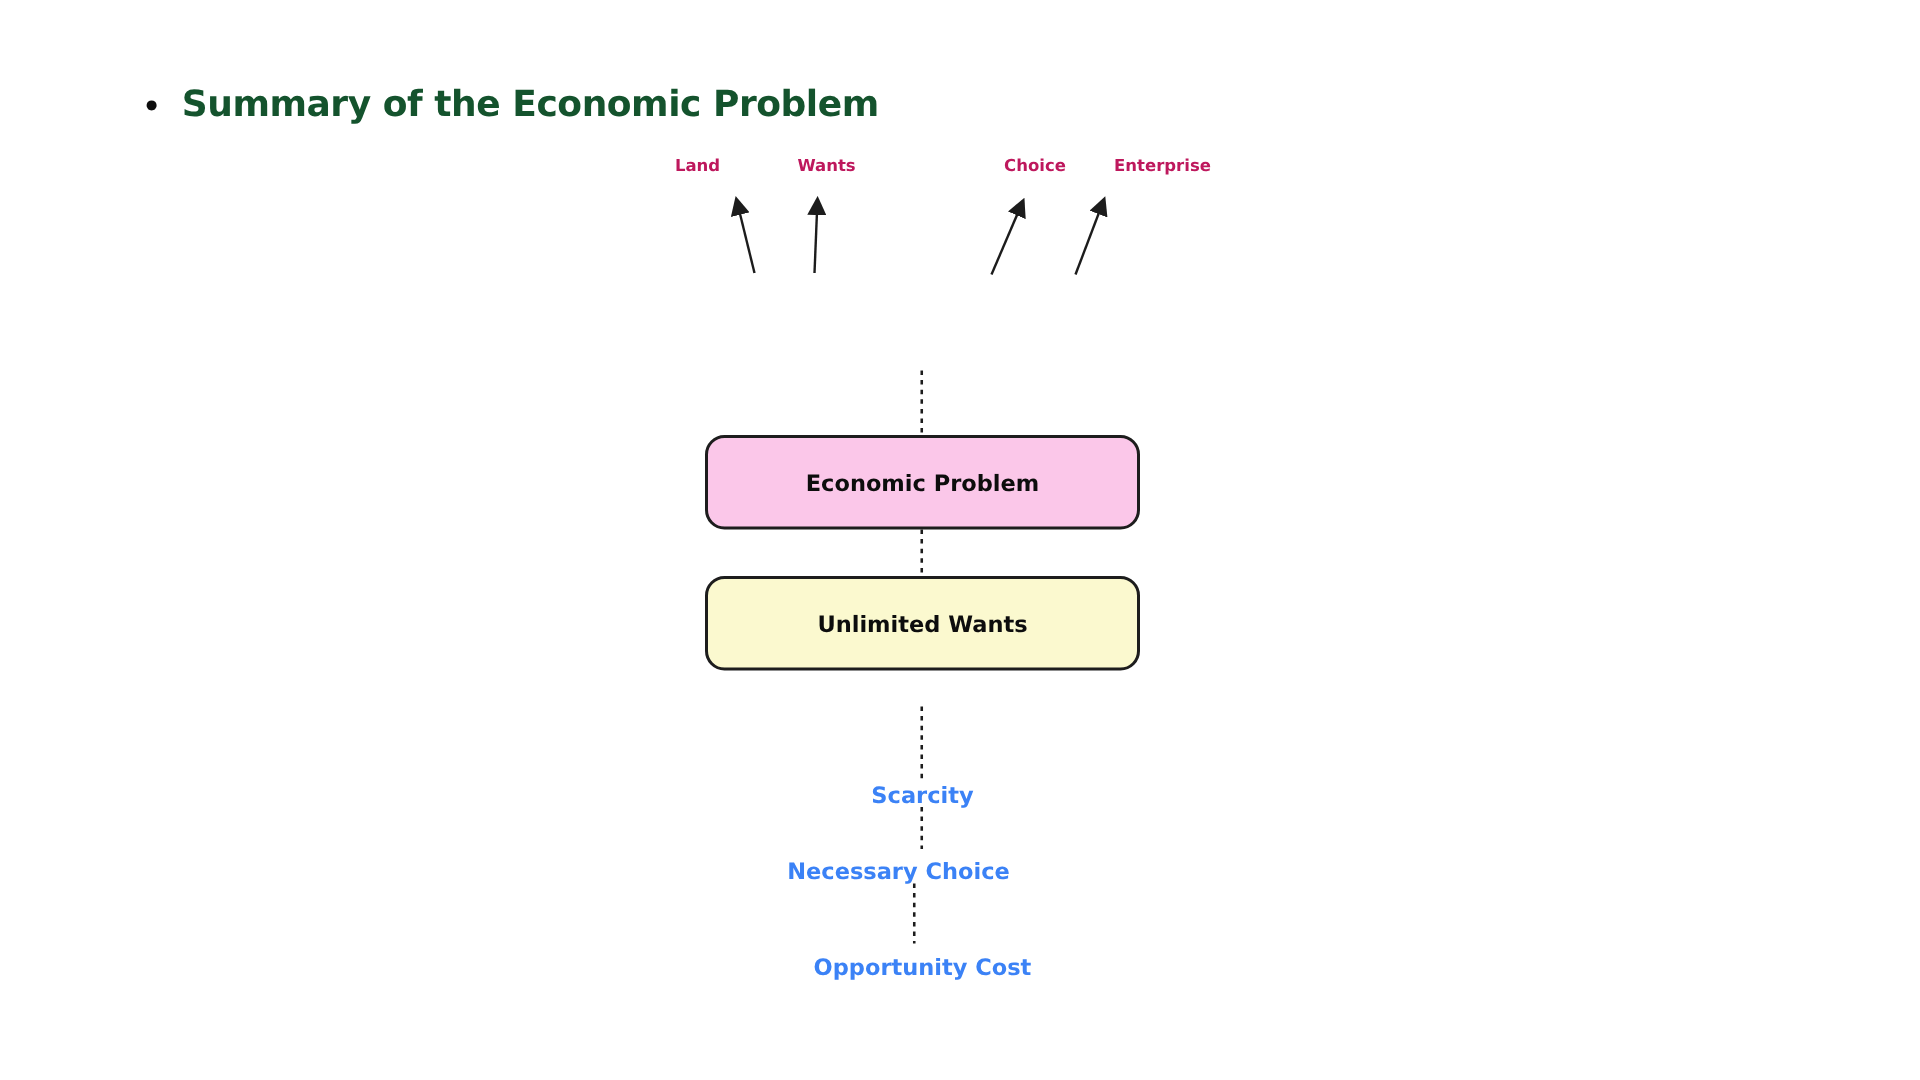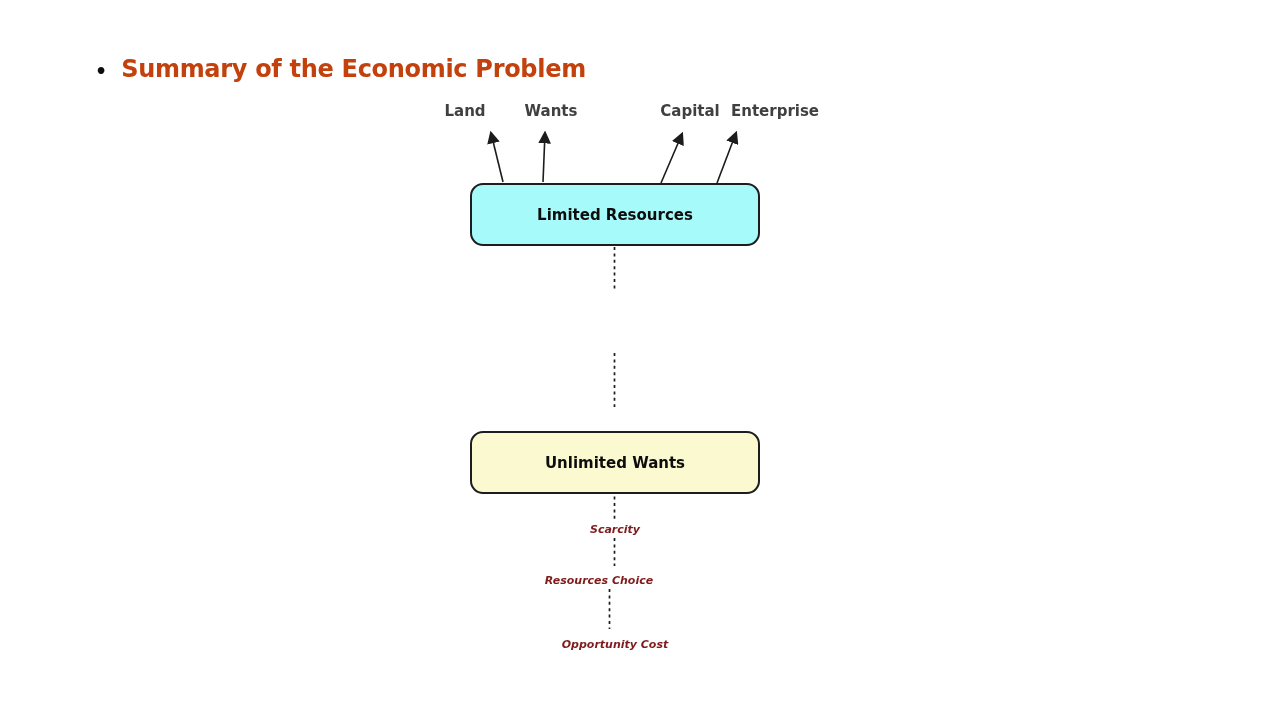--- a/index.html
+++ b/index.html
@@ -28,66 +28,65 @@
     font-weight: 700;
     line-height: 33px;
     color: #0d0d0d;
     margin-right: 14px;
   }
   .title {
     margin: 0;
     font-size: 24px;
     font-weight: 700;
     letter-spacing: -0.3px;
-    color: #c2410c;
+    color: #14532d;
     white-space: nowrap;
   }
   .connectors {
     position: absolute;
     left: 0;
     top: 0;
     pointer-events: none;
   }
   .factor-label {
     position: absolute;
     top: 103px;
     transform: translateX(-50%);
-    font-size: 15px;
+    font-size: 11px;
     font-weight: 700;
-    color: #404040;
+    color: #be185d;
     white-space: nowrap;
     line-height: 16px;
   }
   .flow-box {
     position: absolute;
     left: 470px;
     width: 290px;
     height: 63px;
     box-sizing: border-box;
     border: 2px solid #1d1d1d;
     border-radius: 13px;
     display: flex;
     align-items: center;
     justify-content: center;
     font-size: 15px;
     font-weight: 700;
     color: #0d0d0d;
   }
   .box-resources { top: 183px; }
   .box-problem   { top: 290px; }
-  .box-wants     { top: 431px; }
+  .box-wants     { top: 384px; }
   .outcome-label {
     position: absolute;
     transform: translateX(-50%);
-    font-size: 11px;
+    font-size: 15px;
     font-weight: 700;
-    color: #7f1d1d;
+    color: #3b82f6;
     white-space: nowrap;
     line-height: 16px;
-    font-style: italic;
   }
   .outcome-scarcity    { left: 615px; top: 522px; }
   .outcome-choice      { left: 599px; top: 573px; }
   .outcome-opportunity { left: 615px; top: 637px; text-align: center; }
   .arrow-line  { stroke-width: 1.6; fill: none; }
   .dashed-line { stroke-width: 1.7; stroke-dasharray: 3 3.4; fill: none; }
 </style>
 </head>
 <body>
 
@@ -112,27 +111,27 @@
 
     <line class="dashed-line" x1="614.5" y1="247" x2="614.5" y2="289" style="stroke: rgb(28, 28, 28);"></line>
     <line class="dashed-line" x1="614.5" y1="353" x2="614.5" y2="407" style="stroke: rgb(28, 28, 28);"></line>
     <line class="dashed-line" x1="614.5" y1="471" x2="614.5" y2="519" style="stroke: rgb(28, 28, 28);"></line>
     <line class="dashed-line" x1="614.5" y1="538" x2="614.5" y2="566" style="stroke: rgb(28, 28, 28);"></line>
     <line class="dashed-line" x1="609.5" y1="589" x2="609.5" y2="629" style="stroke: rgb(28, 28, 28);"></line>
   </svg>
 
   <div class="factor-label" style="left:465px">Land</div>
   <div class="factor-label" style="left:551px">Wants</div>
-  <div class="factor-label" style="left:690px">Capital</div>
+  <div class="factor-label" style="left:690px">Choice</div>
   <div class="factor-label" style="left:775px">Enterprise</div>
 
-  <div class="flow-box box-resources" style="background: rgb(166, 251, 250); border-color: rgb(29, 29, 29);">
-    <span>Limited Resources</span>
+  <div class="flow-box box-problem" style="background: rgb(251, 199, 233); border-color: rgb(29, 29, 29);">
+    <span>Economic Problem</span>
   </div>
   <div class="flow-box box-wants" style="background: rgb(251, 249, 207); border-color: rgb(29, 29, 29);">
     <span>Unlimited Wants</span>
   </div>
 
   <div class="outcome-label outcome-scarcity">Scarcity</div>
-  <div class="outcome-label outcome-choice">Resources Choice</div>
+  <div class="outcome-label outcome-choice">Necessary Choice</div>
   <div class="outcome-label outcome-opportunity">Opportunity Cost</div>
 
 </div>
 
 </body></html>

